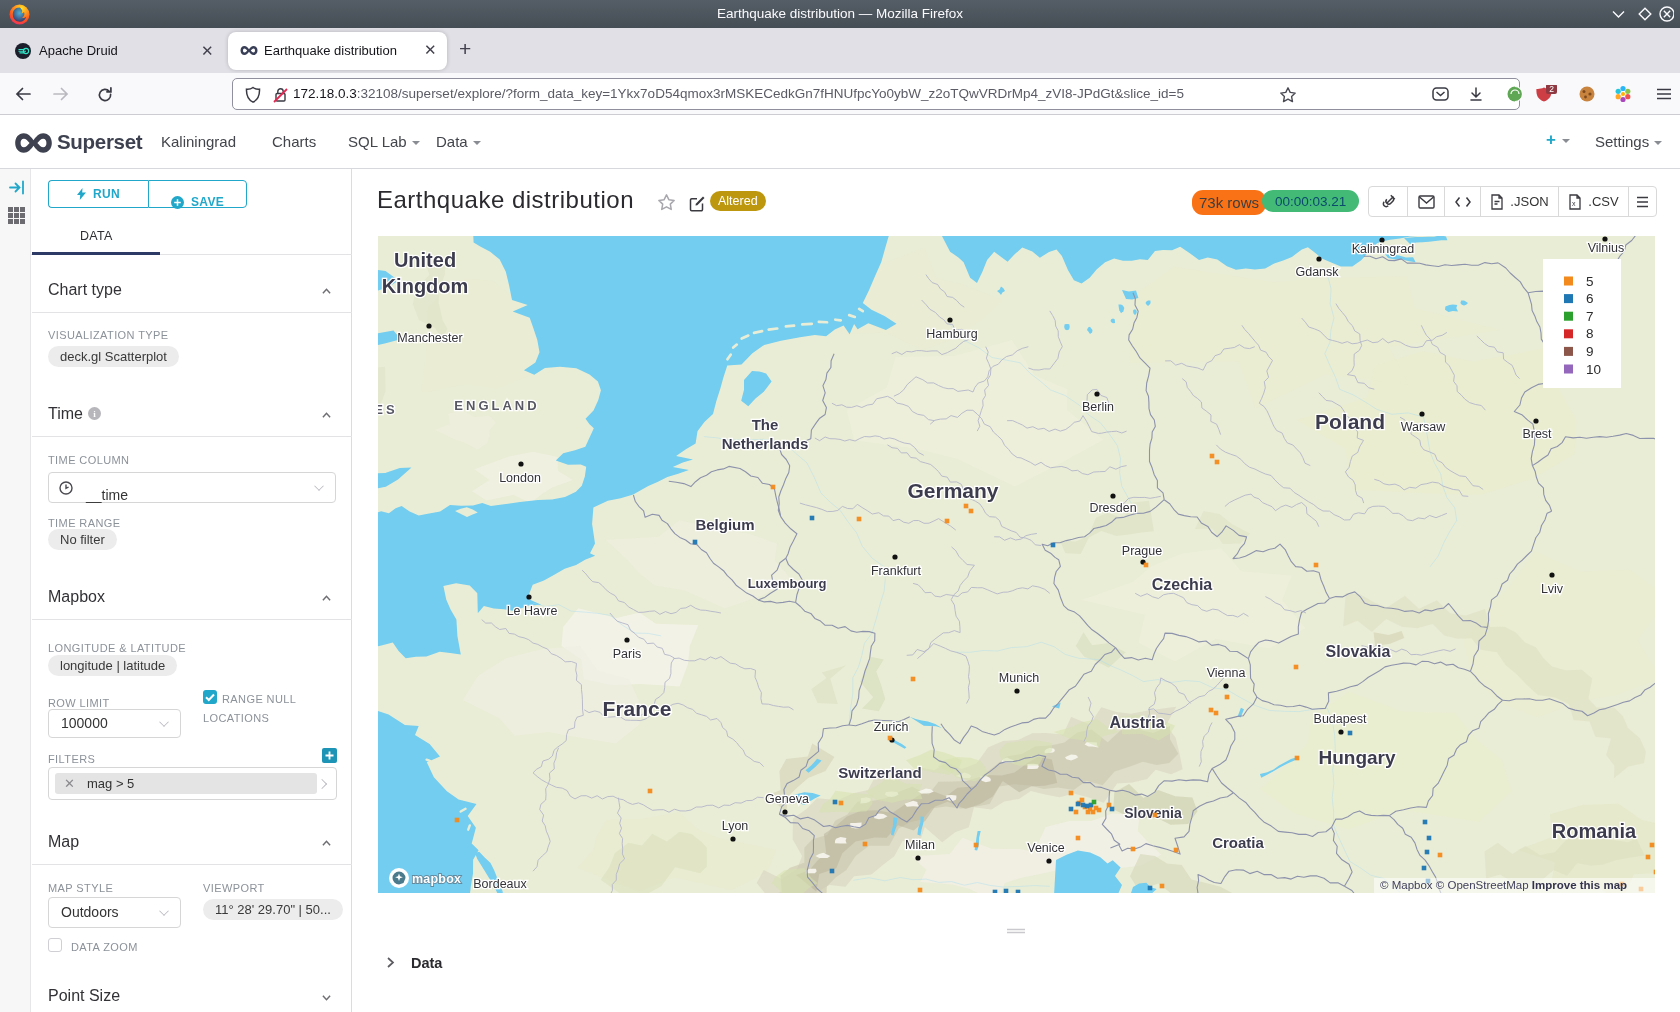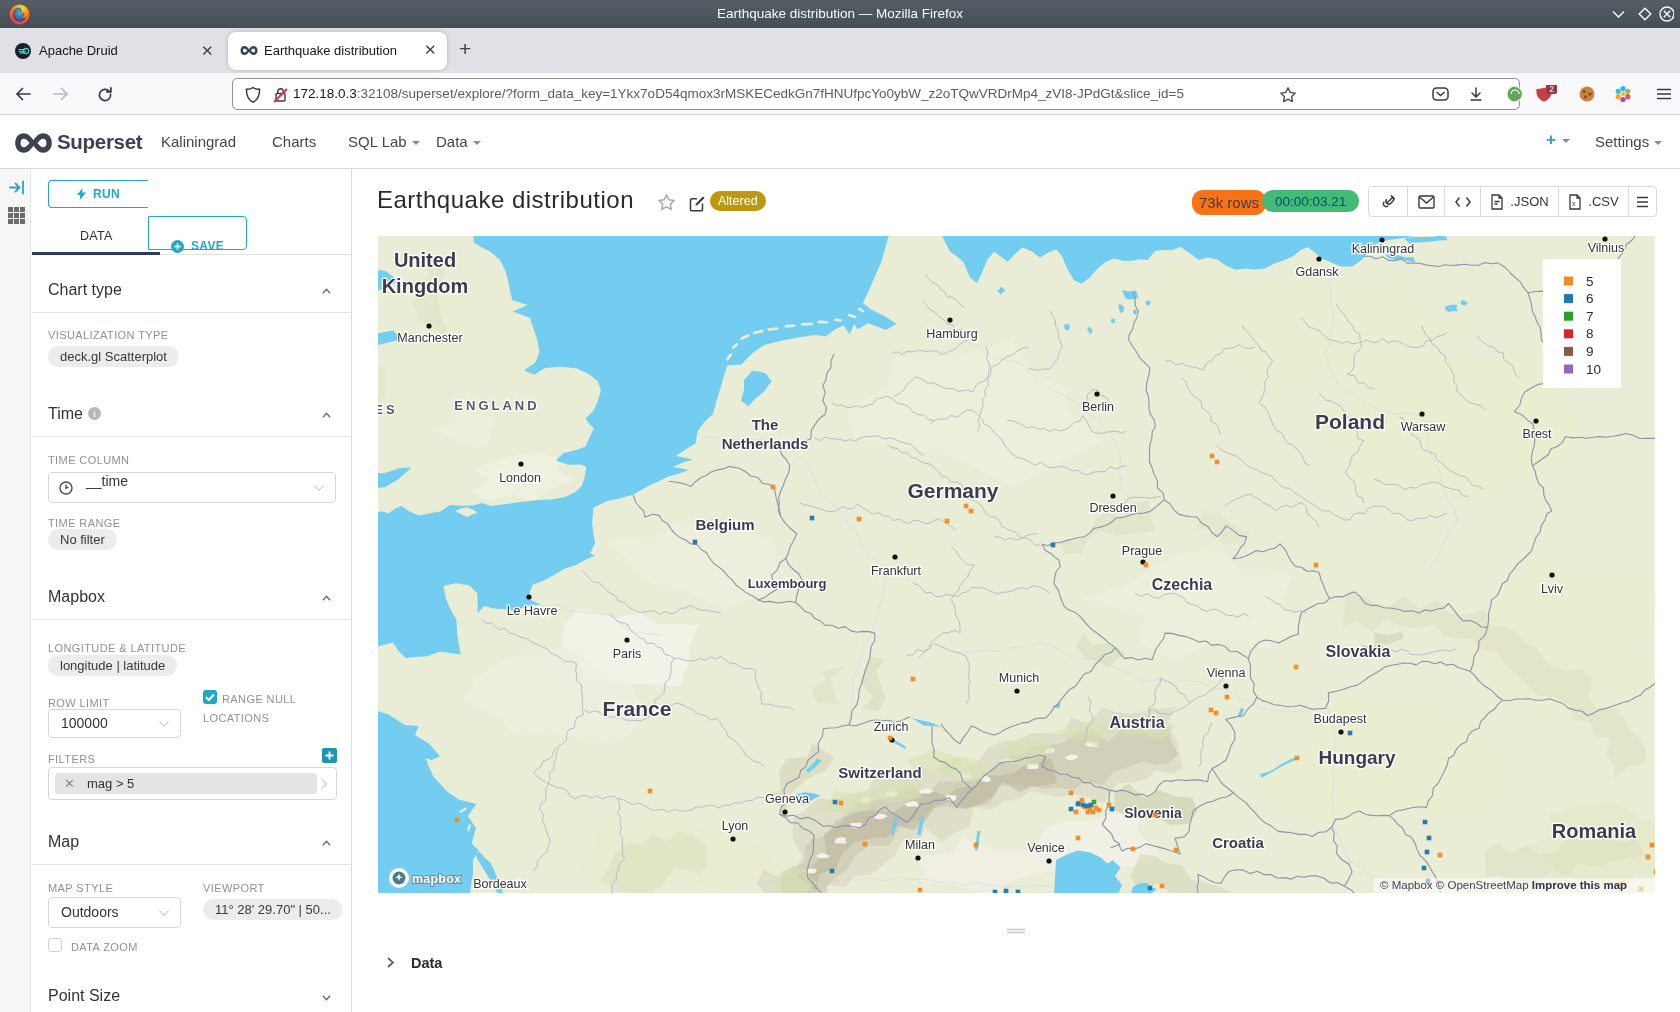--- a/index.html
+++ b/index.html
@@ -33,21 +33,21 @@
   border-right:4px solid transparent; border-top:4.5px solid #8a8c94; vertical-align:middle; margin-left:5px; }
 
 #rail { position:absolute; top:169px; left:0; width:31px; height:843px; background:#f7f7f8;
   border-right:1px solid #e6e6e9; }
 #sidebar { position:absolute; top:169px; left:31px; width:321px; height:843px; background:#fff;
   border-right:1px solid #dbdbe0; }
 .btn-run-save { position:absolute; top:11px; left:17px; height:28px; display:flex; }
 .btn-run-save .b { border:1px solid #20a7c9; color:#20a7c9; font-size:12px; font-weight:bold;
   letter-spacing:.3px; line-height:26px; padding:0 18px; }
 .btn-run-save .b1 { border-radius:4px 0 0 4px; border-right:none; width:100px; text-align:center; padding:0;}
-.btn-run-save .b2 { border-radius:0 4px 4px 0; width:99px; text-align:center; padding:16px;margin-top:36px;}
+.btn-run-save .b2 { border-radius:0 4px 4px 0; width:99px; text-align:center; padding:8px;}
 #datatab { position:absolute; top:51px; left:0; width:321px; height:35px; border-bottom:1px solid #e3e3e6; }
 #datatab .lbl { position:absolute; left:49px; top:9px; font-size:12.5px; color:#2f2f33; letter-spacing:.3px; }
 #datatab .ink { position:absolute; left:1px; bottom:-1px; width:128px; height:3px; background:#2e3a66; }
 .sechead { position:absolute; left:17px; font-size:16px; color:#323236; }
 .sechev { position:absolute; right:20px; width:9px; height:9px; }
 .divider { position:absolute; left:1px; width:320px; height:1px; background:#e3e3e6; }
 .ctl { position:absolute; left:17px; font-size:11px; color:#8c929a; letter-spacing:.4px; }
 .pill { position:absolute; background:#ececec; border-radius:11px; font-size:13px; color:#393939;
   padding:3px 12px; }
 .selbox { position:absolute; left:17px; border:1px solid #d6d6d6; border-radius:4px; background:#fff;
@@ -238,21 +238,21 @@
     <svg class="sechev" style="top:242px" viewBox="0 0 10 10" fill="none" stroke="#6d6d72" stroke-width="1.6">
       <path d="M1 7 l4 -4.5 4 4.5"></path>
     </svg>
     <div class="divider" style="top:267px"></div>
     <div class="ctl" style="top:285px">TIME COLUMN</div>
     <div class="selbox" style="top:303px;width:288px;height:31px">
 <svg class="abs" style="left:10px;top:8px" width="14" height="14" viewBox="0 0 14 14" fill="none" stroke="#4a4a50" stroke-width="1.4">
 <circle cx="7" cy="7" r="6"></circle>
         <path d="M7 3.5 V7.4 L9.6 6"></path>
       </svg>
-<span class="abs" style="left:37px;top:0">__time</span>
+<span class="abs" style="left:37px;top:14px">__time</span>
 <span class="chev-down abs" style="right:12px;top:9px;transform:rotate(45deg) scale(.85)"></span>
 </div>
     <div class="ctl" style="top:348px">TIME RANGE</div>
     <div class="pill" style="left:17px;top:360px">No filter</div>
     <div class="sechead" style="top:419px">Mapbox</div>
     <svg class="sechev" style="top:425px" viewBox="0 0 10 10" fill="none" stroke="#6d6d72" stroke-width="1.6">
       <path d="M1 7 l4 -4.5 4 4.5"></path>
     </svg>
     <div class="divider" style="top:450px"></div>
     <div class="ctl" style="top:473px">LONGITUDE &amp; LATITUDE</div>

